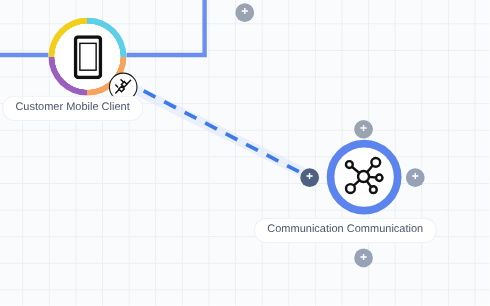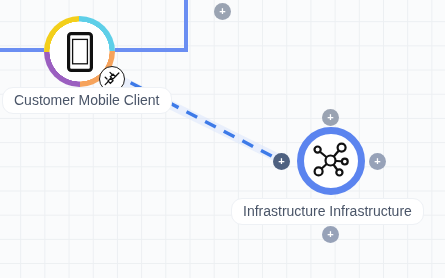--- a/index.html
+++ b/index.html
@@ -74,21 +74,21 @@
     background: #ffffff;
   }
 
   
   .node-label {
     position: absolute;
     background: #ffffff;
     border: 1px solid #eef1f5;
     border-radius: 11px;
     color: #4a5568;
-    font-size: 14px;
+    font-size: 10px;
     line-height: 1;
     padding: 5px 11px 6px 11px;
     white-space: nowrap;
     box-sizing: border-box;
     text-align: right;
   }
   #label-mobile {
     left: 2px;
     top: 87px;
   }
@@ -191,21 +191,21 @@
         <circle cx="30.6" cy="6.6" r="4.0"></circle>
         <circle cx="33.8" cy="20.6" r="2.9"></circle>
         <circle cx="28.4" cy="31.4" r="3.1"></circle>
         <circle cx="7.6" cy="30.4" r="4.0"></circle>
 
         <circle cx="19.5" cy="19.5" r="5.0"></circle>
       </g>
     </svg>
   </div>
 
-  <div class="node-label" id="label-infra">Infrastructure Infrastructure</div>
+  <div class="node-label" id="label-infra">Communication Communication</div>
 
   <div class="plus gray" id="plus-top">+</div>
 
   <div class="plus gray" id="plus-infra-t">+</div>
 
   <div class="plus slate" id="plus-infra-l">+</div>
 
   <div class="plus gray2" id="plus-infra-r">+</div>
 
   <div class="plus gray2" id="plus-bottom">+</div>

